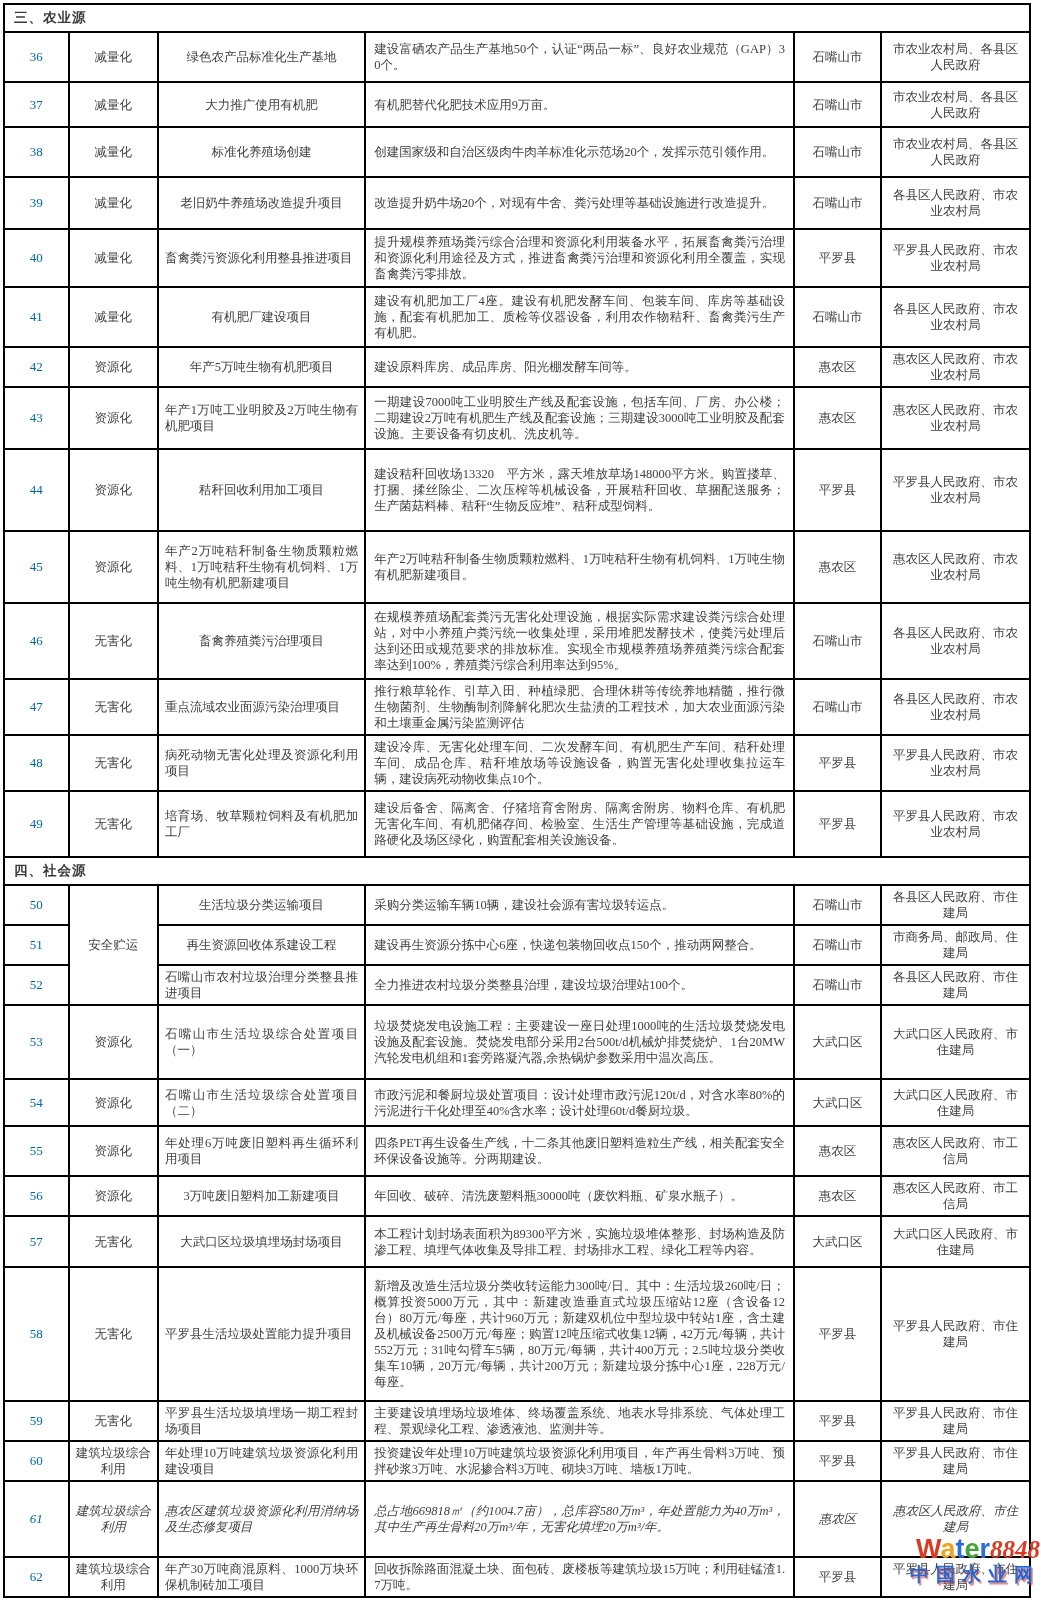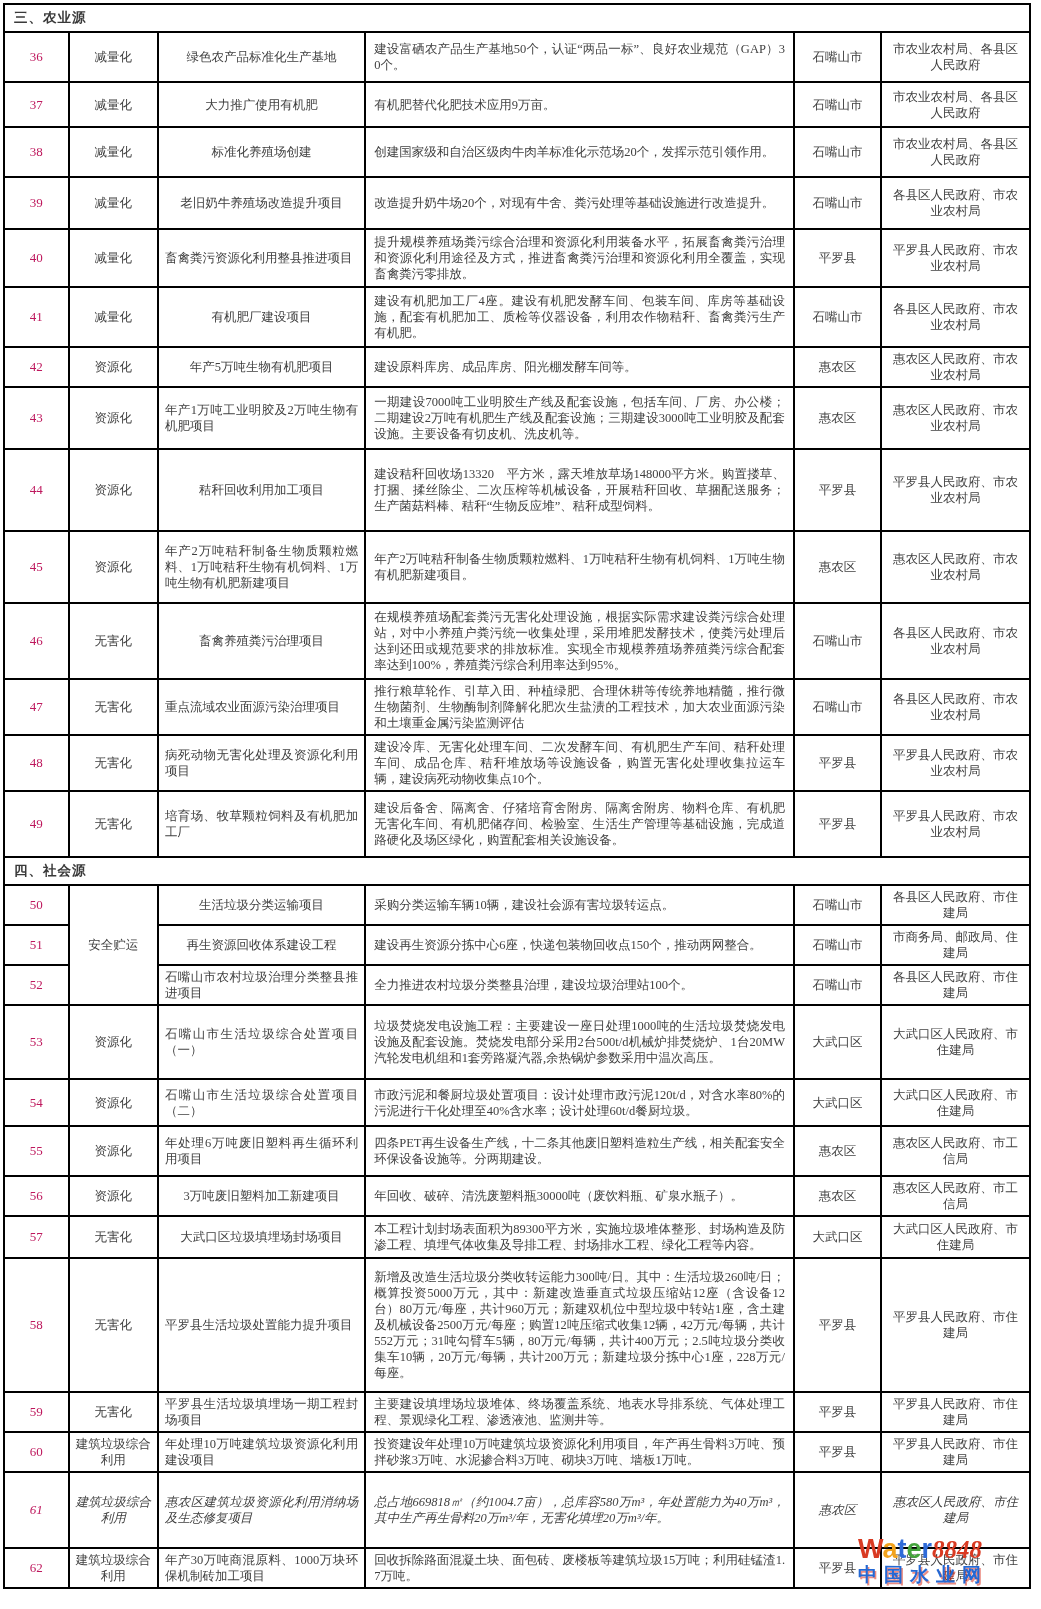--- a/index.html
+++ b/index.html
@@ -34,36 +34,36 @@
     font-weight:bold;
     color:#3a3a3a;
     text-align:left;
     padding:5px 4px 5px 9px;
     letter-spacing:1px;
   }
   td.c-no{
     text-align:center;
     font-family:"Liberation Serif","DejaVu Serif",serif;
     font-size:13px;
-    color:#be185d;
+    color:#0369a1;
     border-radius:22px;
   }
   td.c-cat{text-align:center;}
   td.c-name{text-align:center;padding:3px 6px;}
   td.c-name.long{text-align:justify;text-align-last:left;}
   td.c-desc{text-align:justify;text-align-last:left;padding:3px 8px;}
   td.c-loc{text-align:center;}
   td.c-owner{text-align:center;padding:3px 7px;}
 
   .watermark{
     position:absolute;
     left:858px;
     top:1536px;
     width:182px;
-    text-align:left;
+    text-align:right;
     line-height:1;
     pointer-events:none;
   }
   .wm-line1{
     font-family:"Liberation Sans","DejaVu Sans",sans-serif;
     font-weight:bold;
     font-size:27px;
     white-space:nowrap;
   }
   .wm-suffix{
@@ -262,21 +262,21 @@
           <td class="c-owner">惠农区人民政府、市工信局</td>
         </tr>
         <tr style="height: 38px;">
           <td class="c-no">56</td>
           <td class="c-cat">资源化</td>
           <td class="c-name">3万吨废旧塑料加工新建项目</td>
           <td class="c-desc">年回收、破碎、清洗废塑料瓶30000吨（废饮料瓶、矿泉水瓶子）。</td>
           <td class="c-loc">惠农区</td>
           <td class="c-owner">惠农区人民政府、市工信局</td>
         </tr>
-        <tr style="height: 42px;">
+        <tr style="height: 51px;">
           <td class="c-no">57</td>
           <td class="c-cat">无害化</td>
           <td class="c-name">大武口区垃圾填埋场封场项目</td>
           <td class="c-desc">本工程计划封场表面积为89300平方米，实施垃圾堆体整形、封场构造及防渗工程、填埋气体收集及导排工程、封场排水工程、绿化工程等内容。</td>
           <td class="c-loc">大武口区</td>
           <td class="c-owner">大武口区人民政府、市住建局</td>
         </tr>
         <tr style="height: 134px;">
           <td class="c-no">58</td>
           <td class="c-cat">无害化</td>

